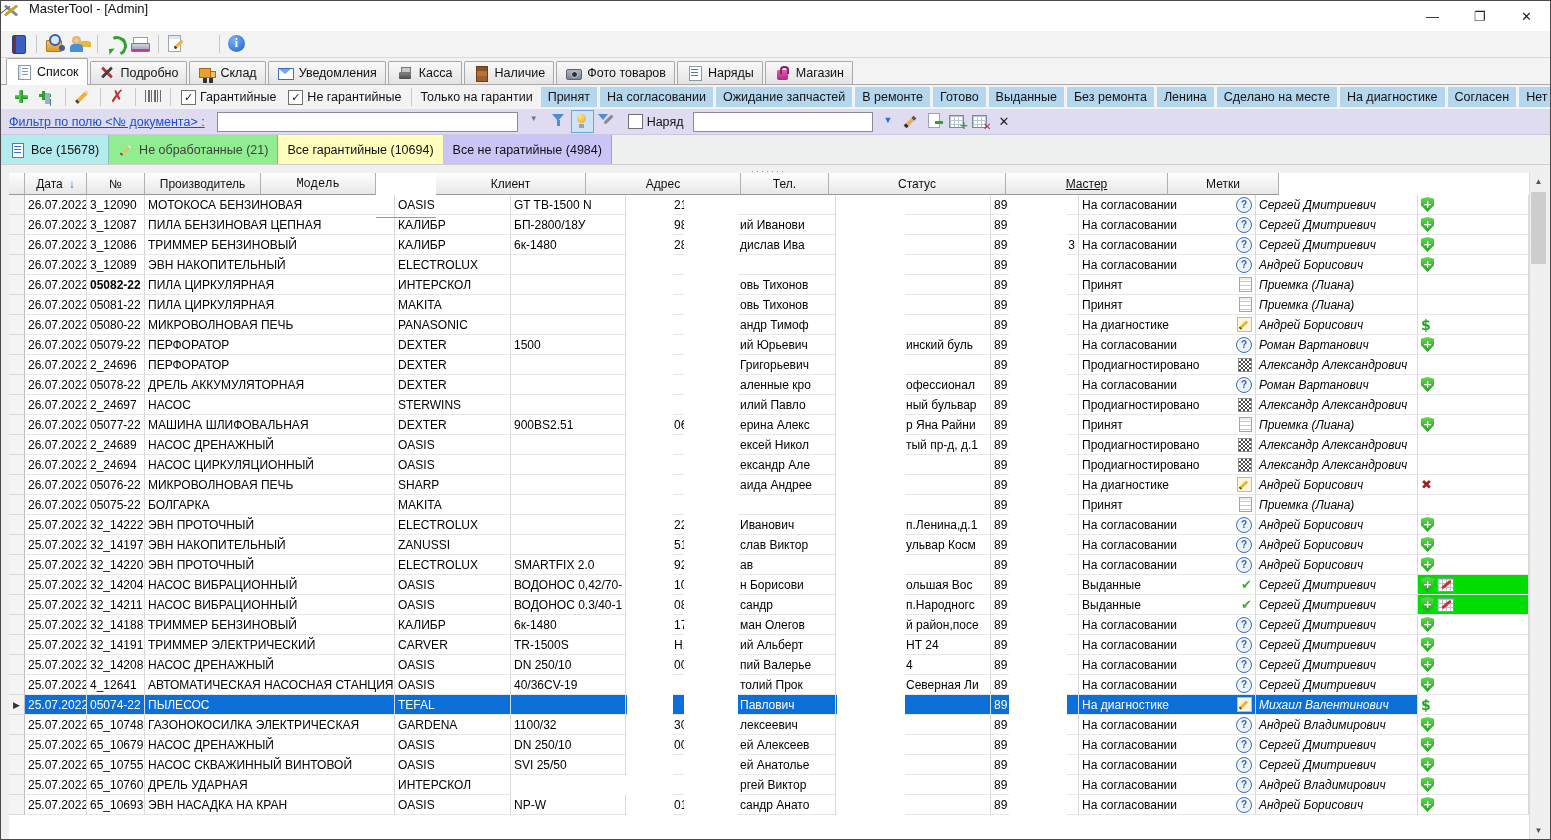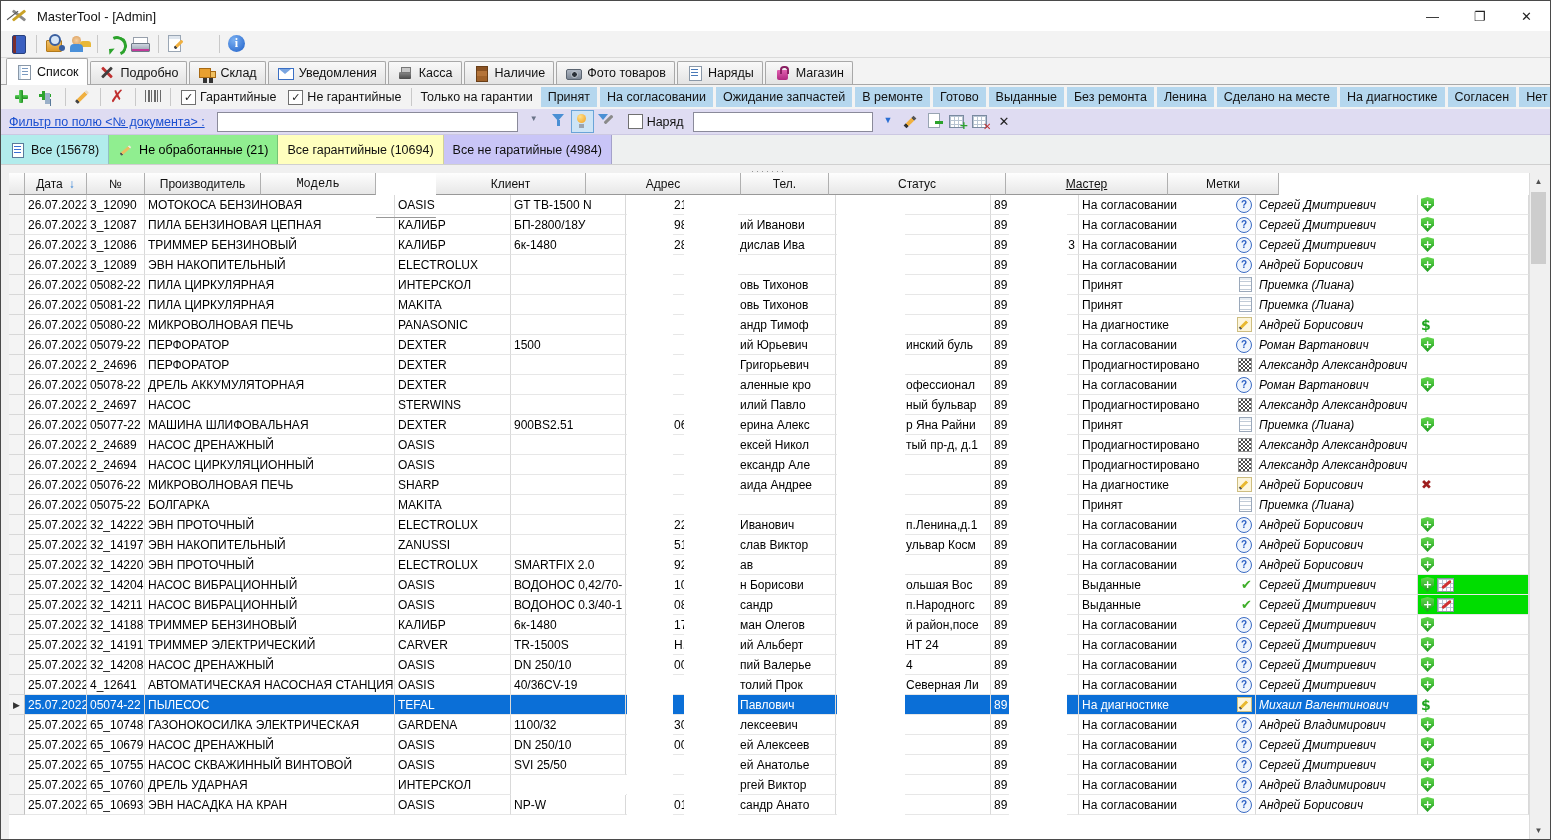--- a/index.html
+++ b/index.html
@@ -1,18 +1,18 @@
 <!DOCTYPE html>
 <html><head>
 <meta charset="utf-8">
 <style>
   html,body{margin:0;padding:0;background:#444}
   #app{position:relative;width:1551px;height:840px;background:#f0f0f0;font-family:"Liberation Sans","DejaVu Sans",sans-serif;border:1px solid #4a4a4a;box-sizing:border-box;overflow:hidden}
   
-  .titlebar{height:30px;background:#fff;display:flex;align-items:center;padding-left:8px}
+  .titlebar{height:30px;background:#fff;display:flex;align-items:flex-start;}
   .win-logo{width:20px;height:20px;position:relative;margin-right:8px;flex:none}
   .win-logo::before{content:"";position:absolute;left:2px;top:8px;width:16px;height:3px;background:#8a8a8a;transform:rotate(38deg);border-radius:1px}
   .win-logo::after{content:"";position:absolute;left:2px;top:8px;width:16px;height:3px;background:#c9a227;transform:rotate(-38deg);border-radius:1px;box-shadow:-5px -4px 0 -1px #555}
   .title-text{font-size:13px;color:#111}
   .win-controls{margin-left:auto;display:flex;height:100%}
   .win-btn{width:47px;height:100%;display:flex;align-items:center;justify-content:center;font-size:13px;color:#222}
   
   .toolbar1{height:26px;background:#f3f3f3;border-bottom:1px solid #dadada;display:flex;align-items:center;padding-left:5px}
   .sep{width:1px;height:18px;background:#c9c9c9;margin:0 4px;flex:none}
   .ic{width:22px;height:22px;position:relative;flex:none;margin:0 2px;display:inline-block}
@@ -262,21 +262,21 @@
         <span class="fic f-tx"></span>
         <span class="fic f-x"></span>
       </span>
   </div>
 
   <div class="summary" id="summary">
       <div class="schip" style="background: rgb(178, 236, 236); color: rgb(16, 16, 16);">
         <span class="sic su-doc"></span>
         <span>Все (15678)</span>
       </div>
-      <div class="schip" style="background: rgb(144, 238, 144); color: #000000;">
+      <div class="schip" style="background: rgb(144, 238, 144); color: #404040;">
         <span class="sic su-pen"></span>
         <span>Не обработанные (21)</span>
       </div>
       <div class="schip" style="background: rgb(255, 255, 190); color: rgb(16, 16, 16);">
         <span>Все гарантийные (10694)</span>
       </div>
       <div class="schip" style="background: rgb(201, 197, 247); color: rgb(16, 16, 16);">
         <span>Все не гаратийные (4984)</span>
       </div>
     </div>
@@ -414,21 +414,21 @@
             <span class="s-question"></span>
           </div>
           <div class="cell master" style="width: 162px;">Андрей Борисович</div>
           <div class="cell marks" style="width: 111px;">
             <span class="mk m-shield"></span>
           </div>
         </div>
         <div class="trow">
           <div class="cell marker" style="width: 16px;"></div>
           <div class="cell" style="width: 62px;">26.07.2022</div>
-          <div class="cell" style="width: 58px;">05082-22</div>
+          <div class="cell" style="width: 58px; font-weight: bold;">05082-22</div>
           <div class="cell" style="width: 250px;">ПИЛА ЦИРКУЛЯРНАЯ</div>
           <div class="cell" style="width: 116px;">ИНТЕРСКОЛ</div>
           <div class="cell" style="width: 115px;"></div>
           <div class="cell" style="width: 60px; padding-left: 48px;"></div>
           <div class="cell" style="width: 150px; padding-left: 54px;">овь Тихонов</div>
           <div class="cell" style="width: 155px; padding-left: 70px;"></div>
           <div class="cell" style="width: 88px; justify-content: space-between;">
             <span>89</span>
             <span></span>
           </div>

